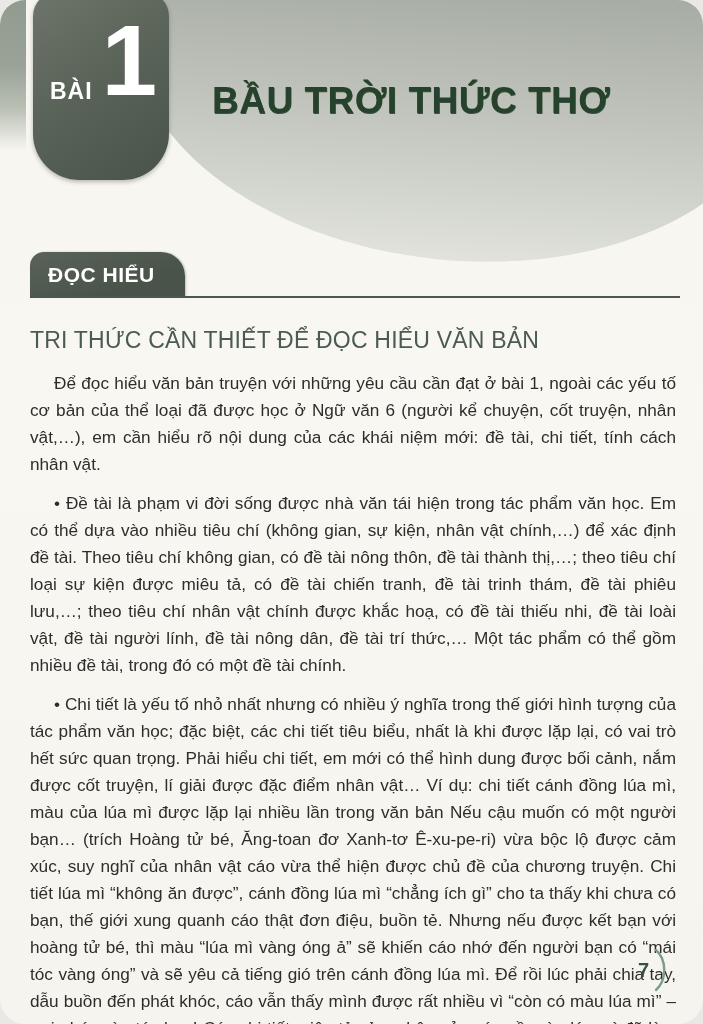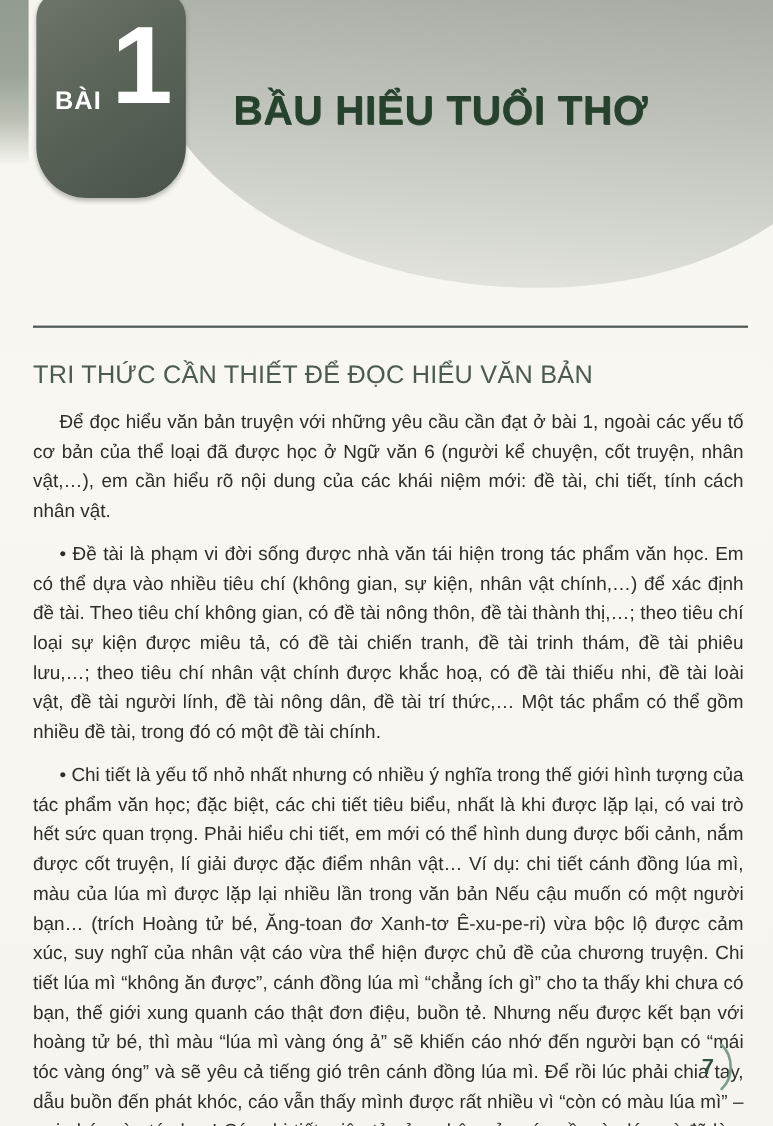--- a/index.html
+++ b/index.html
@@ -4,20 +4,21 @@
 <style>
   html,body{margin:0;padding:0;}
   body{
     width:703px;height:1024px;
     font-family:"Liberation Sans", sans-serif;
     background:#e9e8e4;
   }
   .page{
     position:relative;width:703px;height:1024px;overflow:hidden;
     background:linear-gradient(180deg,#f6f5f0 0%,#f8f7f2 40%,#f5f4ee 100%);
+    border-radius:25px;
   }
 
   
   .hdr-ellipse{
     position:absolute;left:132px;top:-148px;width:648px;height:408px;
     border-radius:50%;
     transform:rotate(6deg);
     background:linear-gradient(178deg,#9aa09a 8%,#a8ada6 35%,#bfc3bc 62%,#d2d5cd 82%,#e0e2db 97%);
   }
   .left-strip{
@@ -91,23 +92,26 @@
 
 <div class="page">
 
   <div>
     <div class="hdr-ellipse"></div>
     <div class="left-strip"></div>
     <div class="badge">
       <span class="badge-label">BÀI</span>
       <span class="badge-number">1</span>
     </div>
-    <h1 class="lesson-title">BẦU HIỂU TUỔI THƠ</h1>
+    <h1 class="lesson-title">BẦU TRỜI THỨC THƠ</h1>
   </div>
 
+  <div class="tab">
+    <span>ĐỌC HIỂU</span>
+  </div>
   <div class="rule"></div>
 
   <h2 class="heading">TRI THỨC CẦN THIẾT ĐỂ ĐỌC HIỂU VĂN BẢN</h2>
 
   <div id="paragraphs" class="bodytext">
       <p><span class="seg-n">Để đọc hiểu văn bản truyện với những yêu cầu cần đạt ở bài 1, ngoài các yếu tố cơ bản của thể loại đã được học ở </span><span class="seg-i">Ngữ văn 6</span><span class="seg-n"> (</span><span class="seg-i">người kể chuyện, cốt truyện, nhân vật,…</span><span class="seg-n">), em cần hiểu rõ nội dung của các khái niệm mới: </span><span class="seg-i">đề tài, chi tiết, tính cách nhân vật</span><span class="seg-n">.</span></p>
       <p><span class="seg-n">• </span><span class="seg-b">Đề tài</span><span class="seg-n"> là phạm vi đời sống được nhà văn tái hiện trong tác phẩm văn học. Em có thể dựa vào nhiều tiêu chí (không gian, sự kiện, nhân vật chính,…) để xác định đề tài. Theo tiêu chí không gian, có đề tài nông thôn, đề tài thành thị,…; theo tiêu chí loại sự kiện được miêu tả, có đề tài chiến tranh, đề tài trinh thám, đề tài phiêu lưu,…; theo tiêu chí nhân vật chính được khắc hoạ, có đề tài thiếu nhi, đề tài loài vật, đề tài người lính, đề tài nông dân, đề tài trí thức,… Một tác phẩm có thể gồm nhiều đề tài, trong đó có một đề tài chính.</span></p>
       <p><span class="seg-n">• </span><span class="seg-b">Chi tiết</span><span class="seg-n"> là yếu tố nhỏ nhất nhưng có nhiều ý nghĩa trong thế giới hình tượng của tác phẩm văn học; đặc biệt, các </span><span class="seg-b">chi tiết tiêu biểu,</span><span class="seg-n"> nhất là khi được lặp lại, có vai trò hết sức quan trọng. Phải hiểu chi tiết, em mới có thể hình dung được bối cảnh, nắm được cốt truyện, lí giải được đặc điểm nhân vật… Ví dụ: chi tiết </span><span class="seg-i">cánh đồng lúa mì, màu của lúa mì</span><span class="seg-n"> được lặp lại nhiều lần trong văn bản </span><span class="seg-i">Nếu cậu muốn có một người bạn…</span><span class="seg-n"> (trích </span><span class="seg-i">Hoàng tử bé</span><span class="seg-n">, Ăng-toan đơ Xanh-tơ Ê-xu-pe-ri) vừa bộc lộ được cảm xúc, suy nghĩ của nhân vật cáo vừa thể hiện được chủ đề của chương truyện. Chi tiết lúa mì “không ăn được”, cánh đồng lúa mì “chẳng ích gì” cho ta thấy khi chưa có bạn, thế giới xung quanh cáo thật đơn điệu, buồn tẻ. Nhưng nếu được kết bạn với hoàng tử bé, thì màu “lúa mì vàng óng ả” sẽ khiến cáo nhớ đến người bạn có “mái tóc vàng óng” và sẽ yêu cả tiếng gió trên cánh đồng lúa mì. Để rồi lúc phải chia tay, dẫu buồn đến phát khóc, cáo vẫn thấy mình được rất nhiều vì “còn có màu lúa mì” – gợi nhớ màu tóc bạn! Các chi tiết miêu tả cảm nhận của cáo về màu lúa mì đã làm nổi bật ý nghĩa: tình bạn mang đến niềm vui sống, khiến cho thế giới quanh ta trở nên phong phú, đẹp đẽ và có thể sưởi ấm tâm hồn ta cả khi phải xa cách bạn.</span></p>
     </div>
 

